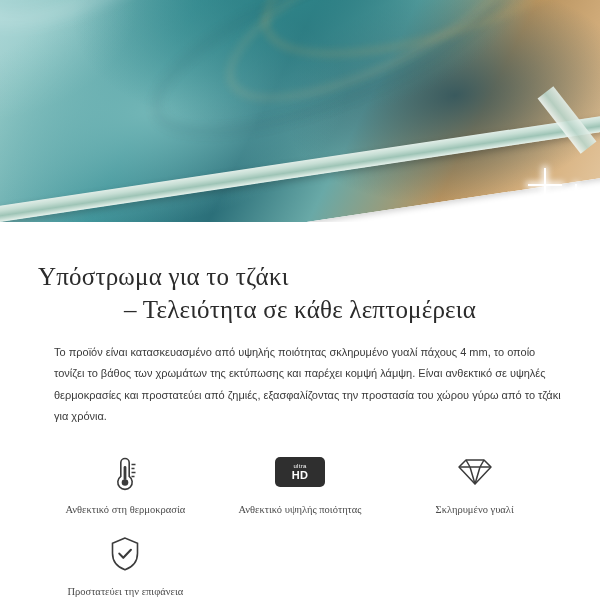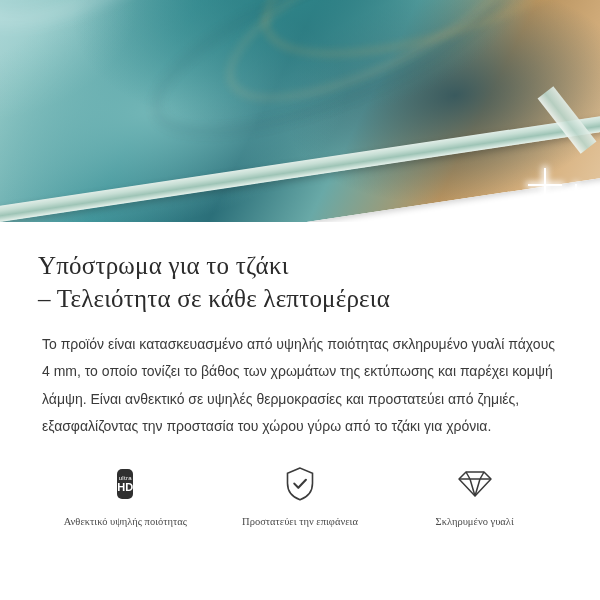--- a/index.html
+++ b/index.html
@@ -109,30 +109,30 @@
   
   .content {
     padding: 28px 38px 0 38px;
   }
   .headline {
     font-family: "Liberation Serif", serif;
     font-size: 25px;
     line-height: 1.30;
     color: #2b2b2b;
     font-weight: 400;
-    margin: 0 0 16px 0;
+    margin: 11px 0 16px 0;
     letter-spacing: 0.2px;
   }
-  .headline .l2 { display: block; }
+  .headline .l2 { display: block; text-align: center; }
 
   .body-copy {
-    font-size: 14px;
+    font-size: 11px;
     line-height: 1.95;
     color: #3a3a3a;
-    margin: 0 0 22px 4px;
+    margin: 0 0 22px 16px;
     max-width: 528px;
     text-align: left;
   }
 
   
   .features {
     display: grid;
     grid-template-columns: repeat(3, 1fr);
     row-gap: 16px;
     column-gap: 0;
@@ -152,21 +152,21 @@
     justify-content: center;
     margin-bottom: 9px;
   }
   .feature-label {
     font-family: "Liberation Serif", serif;
     font-size: 10.5px;
     color: #4a4a4a;
     line-height: 1.3;
   }
   .hd-badge {
-    width: 16px; height: 30px;
+    width: 50px; height: 30px;
     border-radius: 5px;
     background: #2f2f2f;
     color: #ffffff;
     display: flex;
     flex-direction: column;
     align-items: center;
     justify-content: center;
     line-height: 1;
   }
   .hd-badge .u { font-size: 6px; letter-spacing: 0.3px; margin-bottom: 1px; }
@@ -198,48 +198,59 @@
 
     <h1 class="headline">
       <span>Υπόστρωμα για το τζάκι</span>
       <span class="l2">– Τελειότητα σε κάθε λεπτομέρεια</span>
     </h1>
 
     <p class="body-copy">Το προϊόν είναι κατασκευασμένο από υψηλής ποιότητας σκληρυμένο γυαλί πάχους 4 mm, το οποίο τονίζει το βάθος των χρωμάτων της εκτύπωσης και παρέχει κομψή λάμψη. Είναι ανθεκτικό σε υψηλές θερμοκρασίες και προστατεύει από ζημιές, εξασφαλίζοντας την προστασία του χώρου γύρω από το τζάκι για χρόνια.</p>
 
     <div class="features">
 
+      <div class="feature">
+        <div class="feature-icon">
+          <svg width="38" height="42" viewBox="0 0 38 42" fill="none" stroke="#3b3b3b" stroke-width="1.6">
+            <path d="M19 7.5a4.2 4.2 0 0 1 4.2 4.2v13.6a7.2 7.2 0 1 1-8.4 0V11.7A4.2 4.2 0 0 1 19 7.5z"></path>
+            <circle cx="19" cy="31.5" r="3.3" fill="#3b3b3b" stroke="none"></circle>
+            <rect x="17.6" y="15" width="2.8" height="14" rx="1.4" fill="#3b3b3b" stroke="none"></rect>
+            <path d="M25.5 13.5h4M25.5 17.5h3M25.5 21.5h4M25.5 25.5h3"></path>
+          </svg>
+        </div>
+        <div class="feature-label">Ανθεκτικό στη θερμοκρασία</div>
+      </div>
 
       <div class="feature">
         <div class="feature-icon">
           <div class="hd-badge">
             <span class="u">ultra</span>
             <span class="h">HD</span>
           </div>
         </div>
         <div class="feature-label">Ανθεκτικό υψηλής ποιότητας</div>
       </div>
 
       <div class="feature">
         <div class="feature-icon">
+          <svg width="40" height="38" viewBox="0 0 40 38" fill="none" stroke="#3b3b3b" stroke-width="1.5" stroke-linejoin="round">
+            <path d="M11 7h18l7 7-16 17L4 14l7-7z"></path>
+            <path d="M4 14h32M11 7l4 7-5 0M29 7l-4 7 5 0M15 14l5 17M25 14l-5 17"></path>
+          </svg>
+        </div>
+        <div class="feature-label">Σκληρυμένο γυαλί</div>
+      </div>
+
+      <div class="feature">
+        <div class="feature-icon">
           <svg width="36" height="40" viewBox="0 0 36 40" fill="none" stroke="#3b3b3b" stroke-width="1.6">
             <path d="M18 4 5.5 9.2v10.1c0 8.2 5.3 13.9 12.5 16.5 7.2-2.6 12.5-8.3 12.5-16.5V9.2L18 4z"></path>
             <path d="M12.3 19.6l4 4.2 7.6-8" stroke-width="2.1" stroke-linecap="round" stroke-linejoin="round"></path>
           </svg>
         </div>
         <div class="feature-label">Προστατεύει την επιφάνεια</div>
       </div>
 
-      <div class="feature">
-        <div class="feature-icon">
-          <svg width="40" height="38" viewBox="0 0 40 38" fill="none" stroke="#3b3b3b" stroke-width="1.5" stroke-linejoin="round">
-            <path d="M11 7h18l7 7-16 17L4 14l7-7z"></path>
-            <path d="M4 14h32M11 7l4 7-5 0M29 7l-4 7 5 0M15 14l5 17M25 14l-5 17"></path>
-          </svg>
-        </div>
-        <div class="feature-label">Σκληρυμένο γυαλί</div>
-      </div>
-
 
 
     </div>
   </div>
 </div>
 
 </body></html>

